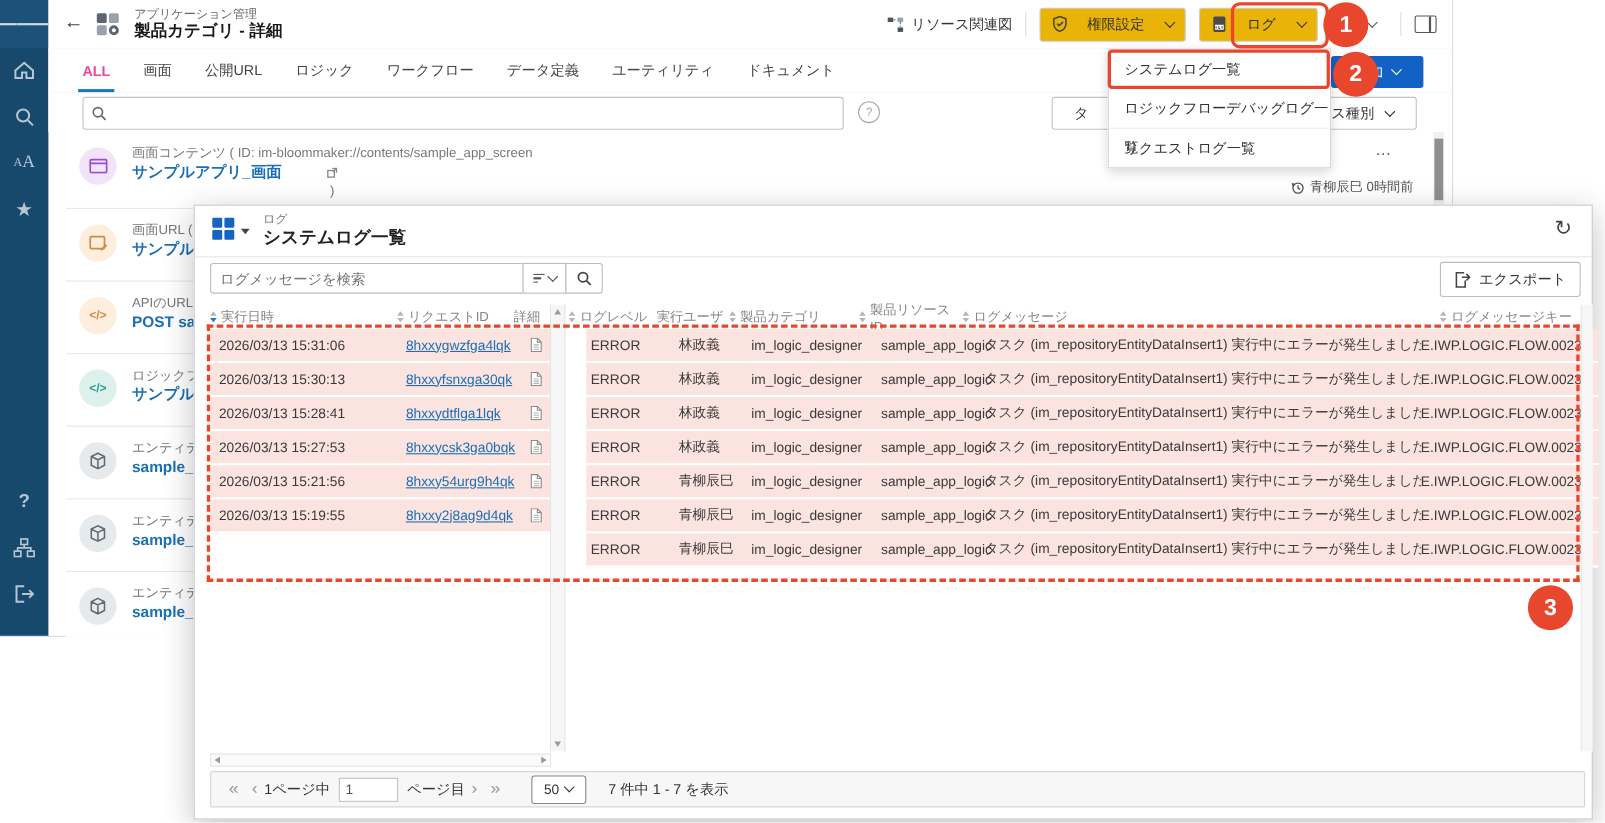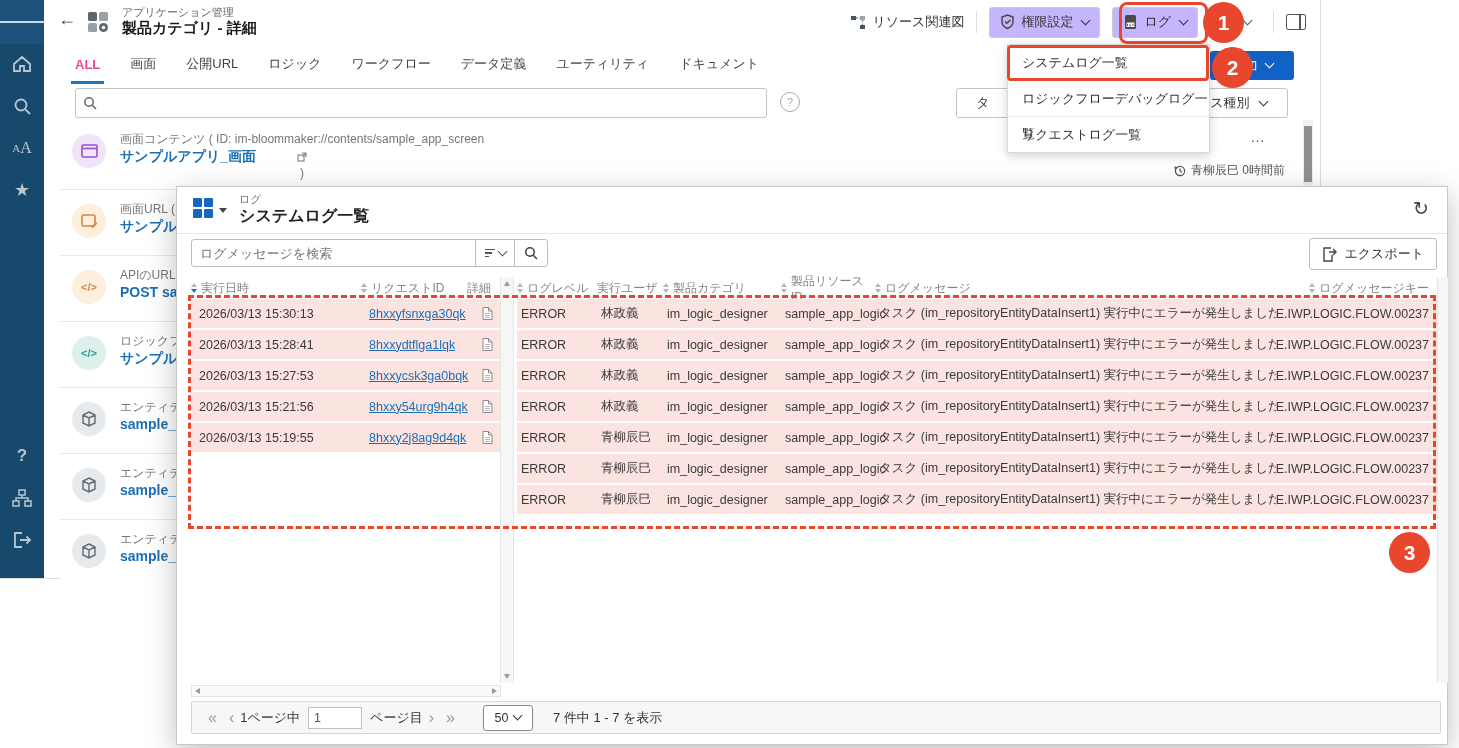--- a/index.html
+++ b/index.html
@@ -19,22 +19,22 @@
 
   
   .app-header{position:absolute;left:44px;top:0;width:1276px;height:44px;background:#fff;border-bottom:1px solid #e4e4e4;}
   .back-arrow{position:absolute;left:14px;top:9px;font-size:18px;color:#444;cursor:pointer;}
   .app-icon{position:absolute;left:42px;top:10px;}
   .hd-category{position:absolute;left:78px;top:5px;font-size:11px;color:#666;}
   .hd-title{position:absolute;left:78px;top:19px;font-size:15px;font-weight:bold;color:#1a1a1a;}
   .hd-actions{position:absolute;right:8px;top:0;height:44px;display:flex;align-items:center;}
   .hd-link{display:flex;align-items:center;gap:6px;font-size:13px;color:#333;cursor:pointer;justify-content:space-between;}
   .hd-divider{width:1px;height:22px;background:#ddd;margin:0 12px;}
-  .hd-btn{display:flex;align-items:center;gap:6px;font-size:13px;color:#333;border:1px solid #ccc;
-          border-radius:3px;height:29px;padding:0 10px;background:#c4b5fd;cursor:pointer;}
+  .hd-btn{display:flex;align-items:center;gap:17px;font-size:13px;color:#333;border:1px solid #ccc;
+          border-radius:3px;height:29px;padding:0 10px;background:#eab308;cursor:pointer;}
   .chev{width:6px;height:6px;border-right:1.6px solid currentColor;border-bottom:1.6px solid currentColor;
         display:inline-block;transform:rotate(45deg);margin-left:3px;position:relative;top:-2px;}
   .panel-toggle{width:18px;height:14px;border:1.6px solid #555;border-radius:2px;position:relative;}
   .panel-toggle:after{content:"";position:absolute;right:4px;top:0;bottom:0;width:1.6px;background:#555;}
 
   
   .tab-bar{position:absolute;left:44px;top:44px;width:1276px;height:40px;background:#fff;border-bottom:1px solid #e0e0e0;}
   .tabs{position:absolute;left:31px;top:0;height:40px;display:flex;gap:30px;align-items:center;}
   .tab{font-size:13px;color:#444;cursor:pointer;height:40px;display:flex;align-items:center;position:relative;}
   .tab.active{color:#ec4899;font-weight:bold;}
@@ -105,21 +105,21 @@
   .colhead{position:absolute;top:90px;height:22px;display:flex;align-items:center;font-size:12px;color:#858585;background:#fff;}
   .colhead-l{left:14px;width:310px;}
   .colhead-r{left:340px;width:920px;}
   .hcell{display:flex;align-items:center;gap:4px;box-sizing:border-box;}
   .sorts{display:flex;flex-direction:column;gap:2px;}
   .s-up{width:0;height:0;border-left:3.5px solid transparent;border-right:3.5px solid transparent;border-bottom:4.5px solid #b5b5b5;}
   .s-down{width:0;height:0;border-left:3.5px solid transparent;border-right:3.5px solid transparent;border-top:4.5px solid #b5b5b5;}
   .s-down.blue{border-top-color:#1779ba;}
 
   .lpane-rows{position:absolute;left:14px;top:112px;width:310px;}
-  .rpane-rows{position:absolute;left:340px;top:112px;width:920px;}
+  .rpane-rows{position:absolute;left:356px;top:112px;width:920px;}
   .lrow,.rrow{display:flex;align-items:center;height:31px;border-bottom:2px solid #fff;background:#fbe3df;
               font-size:12.5px;color:#3a3a3a;box-sizing:border-box;}
   .lrow{padding-left:8px;}
   .rrow{padding-left:4px;}
   .cdate{width:170px;}
   .creq{width:106px;color:#1b6fb5;text-decoration:underline;cursor:pointer;}
   .cdoc{width:24px;text-align:center;cursor:pointer;}
   .clevel{width:80px;}
   .cuser{width:66px;}
   .ccat{width:118px;}
@@ -499,20 +499,31 @@
         <span class="sorts">
             <span class="s-up"></span>
             <span class="s-down"></span>
           </span>
         <span>ログメッセージキー</span>
       </div>
     </div>
 
     <div class="lpane-rows">
 
+    <div class="lrow">
+          <span class="cdate">2026/03/13 15:31:06</span>
+          <a class="creq">8hxxygwzfga4lqk</a>
+          <span class="cdoc">
+            <svg width="11" height="13" viewBox="0 0 11 13" style="margin:0 auto">
+              <path d="M1 .5h5.5L10 4v8.5H1z" fill="#fff" stroke="#8a8a8a"></path>
+              <path d="M6.5 .5V4H10" fill="none" stroke="#8a8a8a"></path>
+              <path d="M3 6.5h5M3 8.5h5M3 10.5h5" stroke="#b5b5b5"></path>
+            </svg>
+          </span>
+        </div>
         <div class="lrow">
           <span class="cdate">2026/03/13 15:30:13</span>
           <a class="creq">8hxxyfsnxga30qk</a>
           <span class="cdoc">
             <svg width="11" height="13" viewBox="0 0 11 13" style="margin:0 auto">
               <path d="M1 .5h5.5L10 4v8.5H1z" fill="#fff" stroke="#8a8a8a"></path>
               <path d="M6.5 .5V4H10" fill="none" stroke="#8a8a8a"></path>
               <path d="M3 6.5h5M3 8.5h5M3 10.5h5" stroke="#b5b5b5"></path>
             </svg>
           </span>

